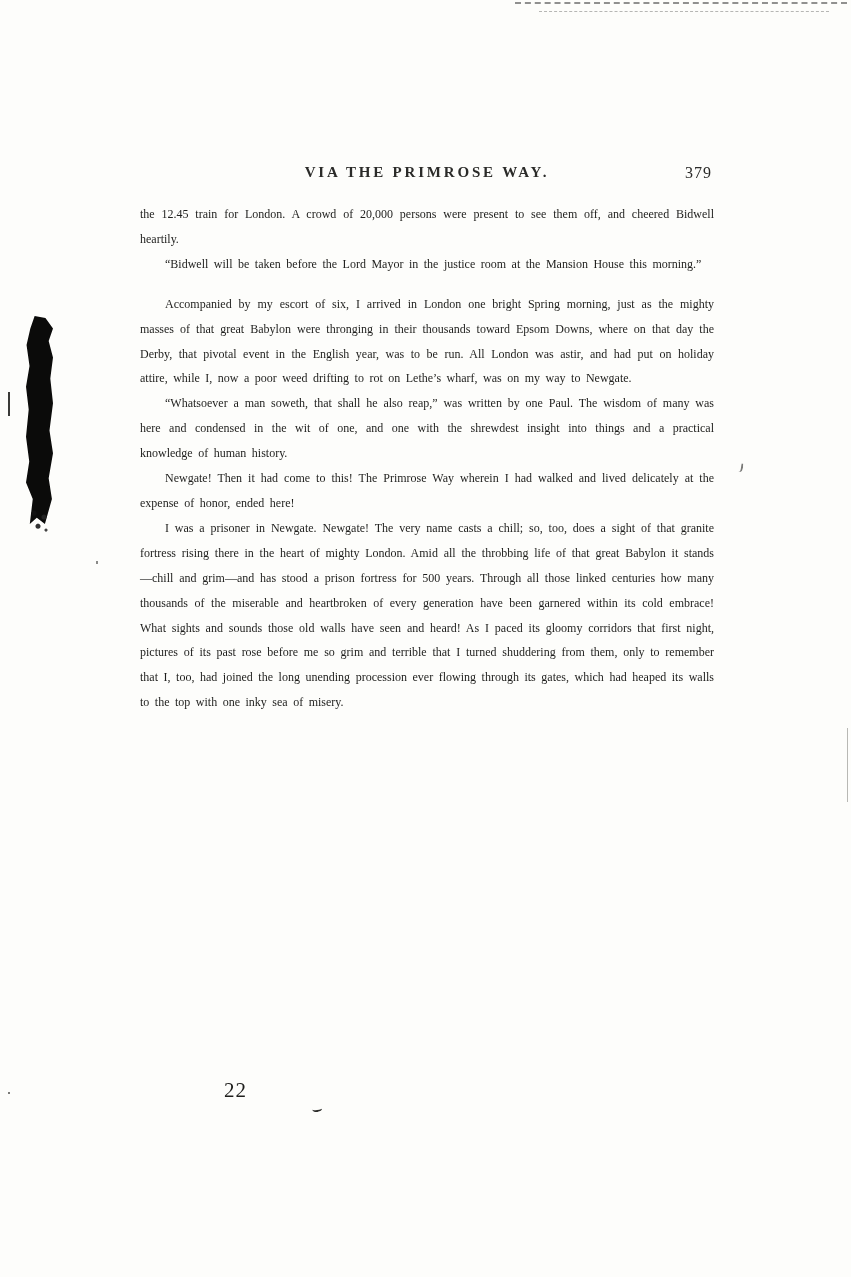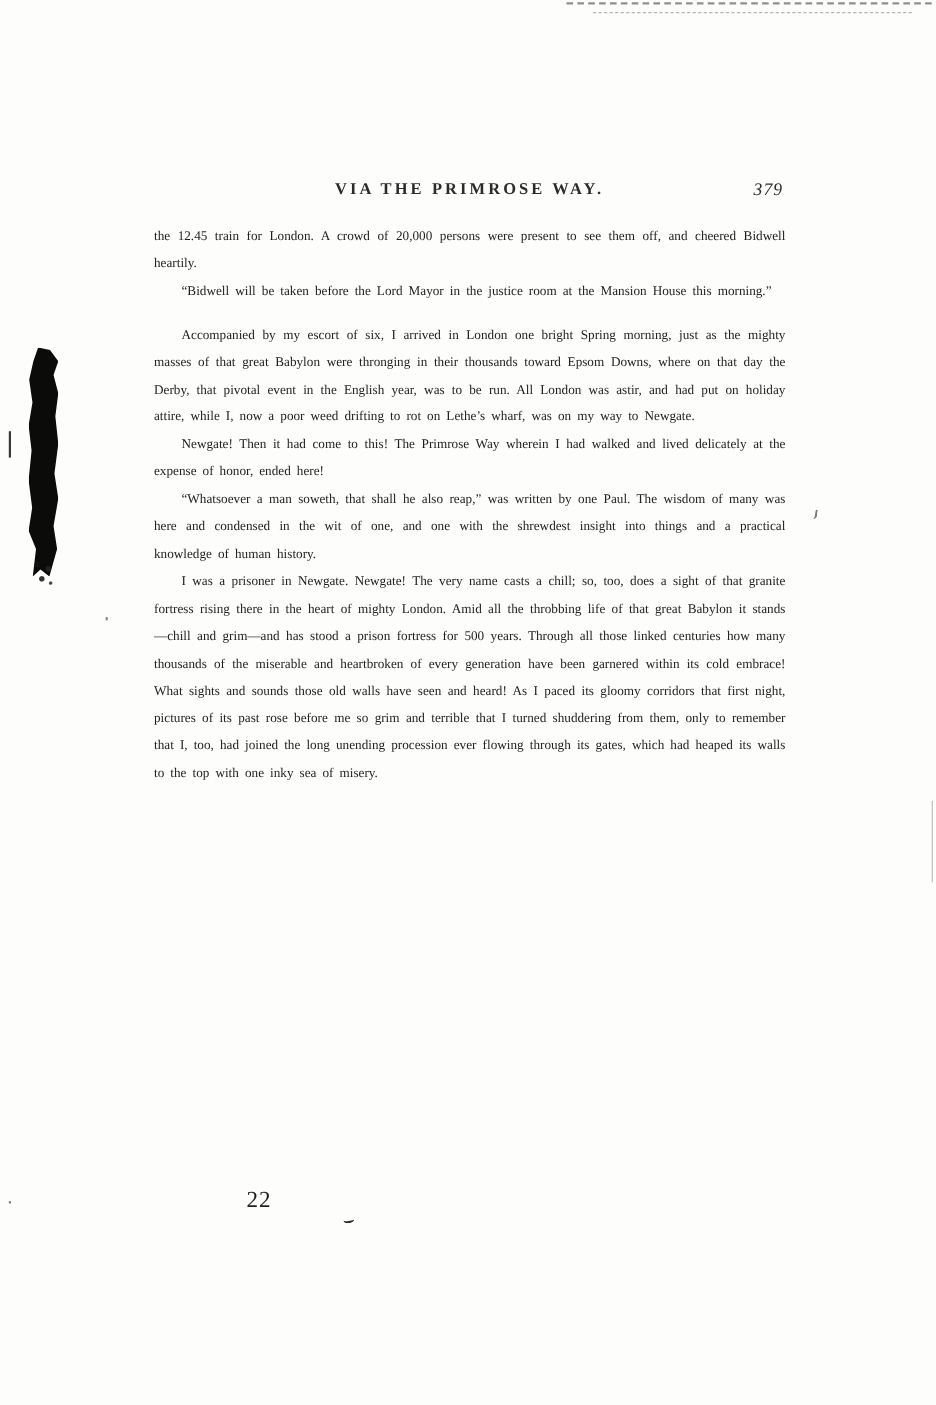--- a/index.html
+++ b/index.html
@@ -70,21 +70,20 @@
   }
   .header-title {
     display:block; text-align:center;
     font-weight:bold; font-size:15px; letter-spacing:2.8px;
     color:#2b2b29;
   }
   .header-page-number {
     position:absolute; right:2px; top:0;
     font-size:16px; letter-spacing:1px; font-weight:normal;
     color:#2b2b29;
-    font-style:italic;
   }
 
   
   .text-block {
     position:absolute; top:202px; left:140px; width:574px;
     font-size:12px; line-height:24.9px;
     text-align:justify; word-spacing:2.5px;
     color:#1e1e1c;
   }
   .para { margin:0; text-indent:25px; }
@@ -112,18 +111,18 @@
 
 <div class="running-header">
   <span class="header-title">VIA THE PRIMROSE WAY.</span>
   <span class="header-page-number">379</span>
 </div>
 
 <div class="text-block">
   <p class="para no-indent">the 12.45 train for London.  A crowd of 20,000 persons were present to see them off, and cheered Bidwell heartily.</p>
   <p class="para">“Bidwell will be taken before the Lord Mayor in the justice room at the Mansion House this morning.”</p>
   <p class="para space-before">Accompanied by my escort of six, I arrived in London one bright Spring morning, just as the mighty masses of that great Babylon were thronging in their thousands toward Epsom Downs, where on that day the Derby, that pivotal event in the English year, was to be run.  All London was astir, and had put on holiday attire, while I, now a poor weed drifting to rot on Lethe’s wharf, was on my way to Newgate.</p>
+  <p class="para">“Whatsoever a man soweth, that shall he also reap,” was written by one Paul.  The wisdom of many was here and condensed in the wit of one, and one with the shrewdest insight into things and a practical knowledge of human history.</p>
   <p class="para">Newgate!  Then it had come to this!  The Primrose Way wherein I had walked and lived delicately at the expense of honor, ended here!</p>
-  <p class="para">“Whatsoever a man soweth, that shall he also reap,” was written by one Paul.  The wisdom of many was here and condensed in the wit of one, and one with the shrewdest insight into things and a practical knowledge of human history.</p>
   <p class="para">I was a prisoner in Newgate.  Newgate!  The very name casts a chill; so, too, does a sight of that granite fortress rising there in the heart of mighty London.  Amid all the throbbing life of that great Babylon it stands—chill and grim—and has stood a prison fortress for 500 years. Through all those linked centuries how many thousands of the miserable and heartbroken of every generation have been garnered within its cold embrace!  What sights and sounds those old walls have seen and heard!  As I paced its gloomy corridors that first night, pictures of its past rose before me so grim and terrible that I turned shuddering from them, only to remember that I, too, had joined the long unending procession ever flowing through its gates, which had heaped its walls to the top with one inky sea of misery.</p>
 </div>
 
 <div class="footer-sig">22</div>
 
 </body></html>

